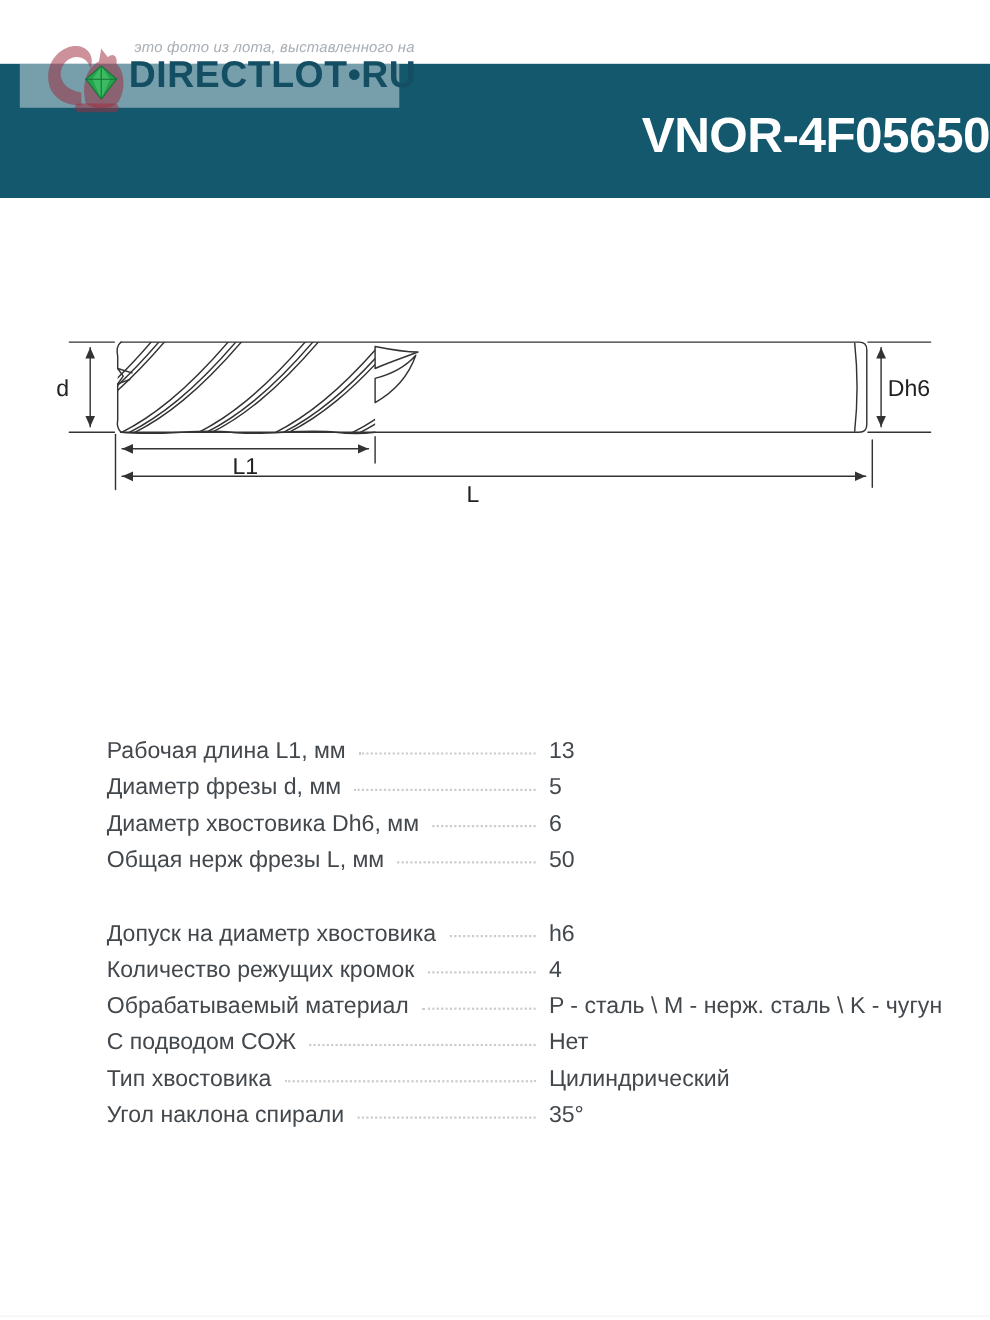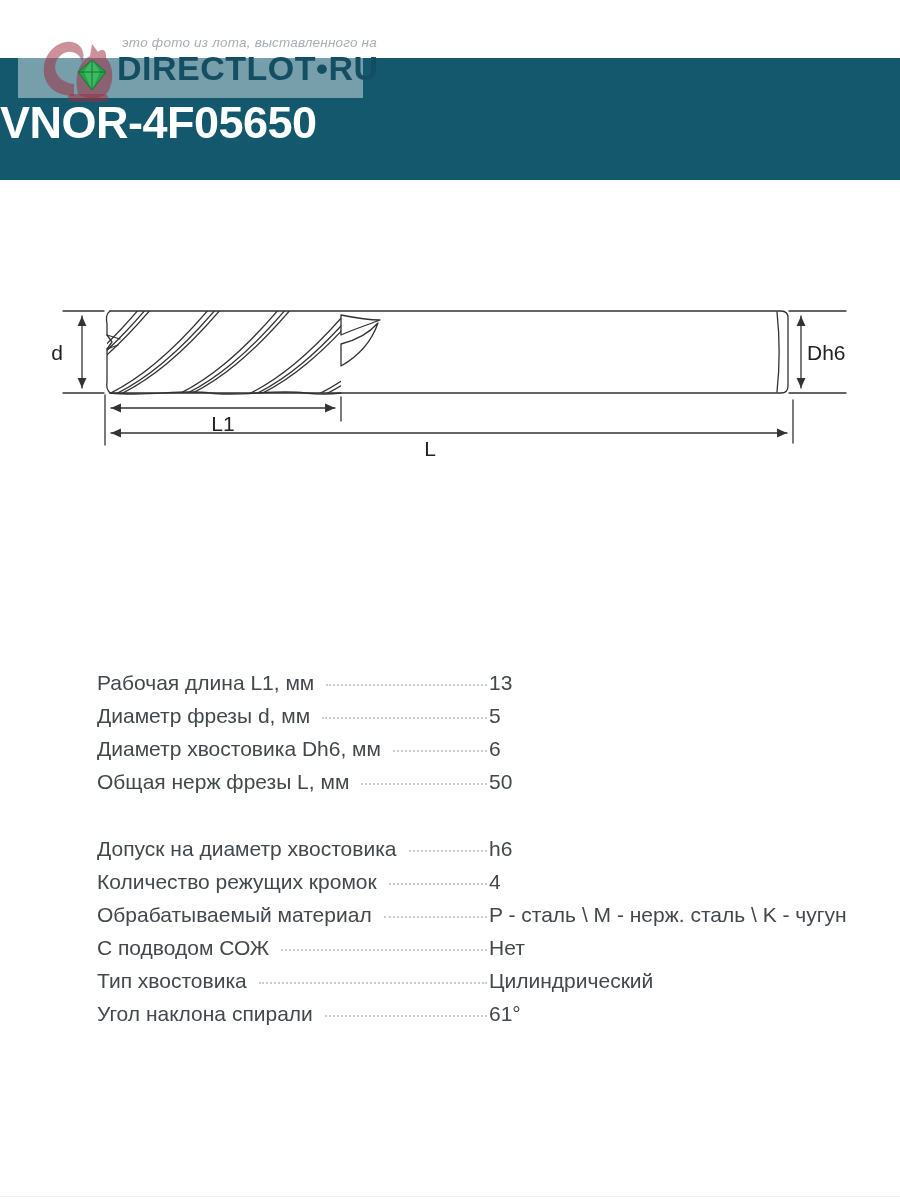--- a/index.html
+++ b/index.html
@@ -24,21 +24,21 @@
     position:absolute; left:18px; top:58px; width:345px; height:40px;
     background:rgba(255,255,255,0.42);
   }
   .brand {
     position:absolute; left:117px; top:49px;
     font-size:34px; font-weight:800; color:#134e63; letter-spacing:0.5px;
   }
   .logo { position:absolute; left:40px; top:32px; width:80px; height:72px; }
   .title {
     position:absolute; left:0; top:97px; width:900px;
-    text-align:left; color:#ffffff;
+    text-align:right; color:#ffffff;
     font-size:45px; font-weight:700; letter-spacing:-0.5px;
   }
 
   
   .drawing { position:absolute; left:0; top:290px; width:900px; height:190px; }
   .drawing path, .drawing line { stroke:#333333; stroke-width:1.3; fill:none; stroke-linejoin:round; stroke-linecap:round; }
   .drawing .fillw { fill:#ffffff; }
   .drawing .ah { fill:#333333; stroke:none; }
   .dim-label { font-family:"Liberation Sans","DejaVu Sans",sans-serif; font-size:21px; fill:#222222; stroke:none; }
 
@@ -49,21 +49,21 @@
   }
   .group + .group { margin-top:34px; }
   .row { display:flex; align-items:center; height:33px; }
   .left { display:flex; align-items:flex-end; width:392px; flex:0 0 392px; }
   .spec-label { white-space:nowrap; }
   .leader {
     flex:1 1 auto; height:0;
     border-bottom:2px dotted #c9cdd0;
     margin:0 2px 0 12px; align-self:flex-end; margin-bottom:9px;
   }
-  .value { white-space:nowrap;text-align:center; }
+  .value { margin-left:10px; white-space:nowrap;text-align:center; }
 
   .bottom-line { position:absolute; left:0; top:1196px; width:900px; height:1px; background:#eef0f1; }
 </style>
 </head>
 <body>
 
 <div class="page">
 
   <div class="note">это фото из лота, выставленного на</div>
 
@@ -222,20 +222,20 @@
             <span class="spec-label">Тип хвостовика</span>
             <span class="leader"></span>
           </div>
         <span class="value">Цилиндрический</span>
       </div>
       <div class="row">
         <div class="left">
             <span class="spec-label">Угол наклона спирали</span>
             <span class="leader"></span>
           </div>
-        <span class="value">61°</span>
+        <span class="value">35°</span>
       </div>
     </div>
 
   </div>
 
   <div class="bottom-line"></div>
 </div>
 
 </body></html>

